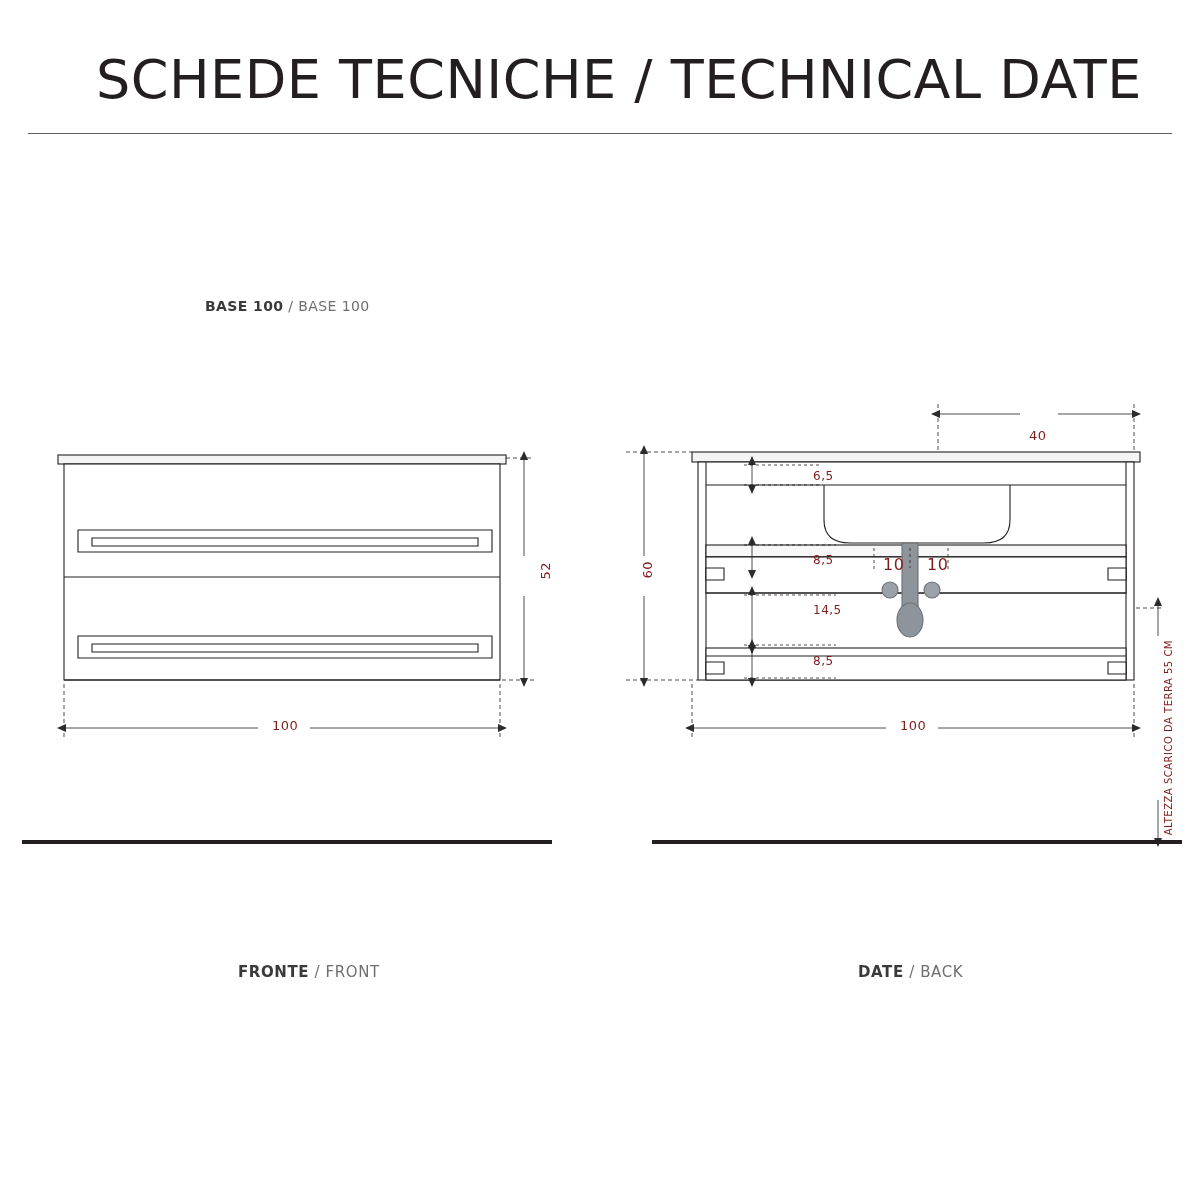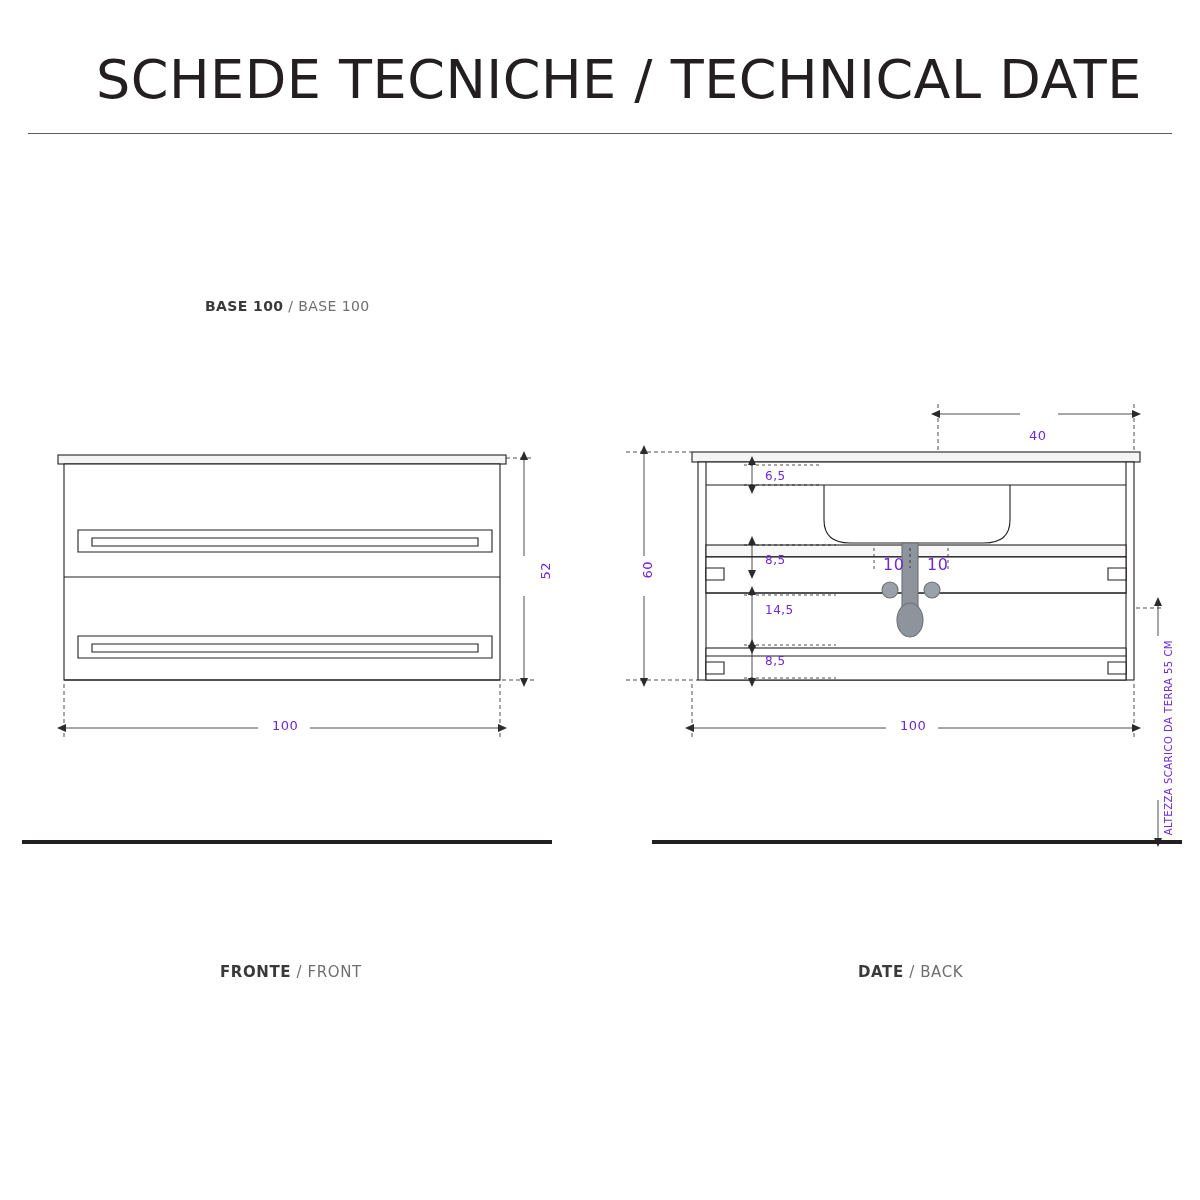--- a/index.html
+++ b/index.html
@@ -73,36 +73,36 @@
   
   .caption {
     position: absolute;
     font-size: 15px;
     letter-spacing: 0.6px;
     white-space: nowrap;
     color: #3a3a3a;
   }
   .caption .bold { font-weight: bold; }
   .caption .light { color: #6f6f6f; }
-  #caption-front { left: 220px; top: 963px; }
+  #caption-front { left: 238px; top: 963px; }
   #caption-back  { left: 858px; top: 963px; }
 
   
   .dim {
     position: absolute;
     font-size: 13px;
-    color: #6d28d9;
+    color: #7f1d1d;
     white-space: nowrap;
     letter-spacing: 0.5px;
   }
   .dim.vertical {
     writing-mode: vertical-rl;
     transform: rotate(180deg);
   }
-  .dim.small { font-size: 12px; }
+  .dim.small { font-size: 12px; margin-left: 48px; }
   .dim.tiny  { font-size: 16px; }
 
   #dim-52   { left: 538px; top: 562px; }
   #dim-100L { left: 272px; top: 718px; }
   #dim-60   { left: 640px; top: 561px; }
   #dim-40   { left: 1029px; top: 428px; }
   #dim-65   { left: 765px; top: 469px; }
   #dim-85a  { left: 765px; top: 553px; }
   #dim-145  { left: 765px; top: 603px; }
   #dim-85b  { left: 765px; top: 654px; }

